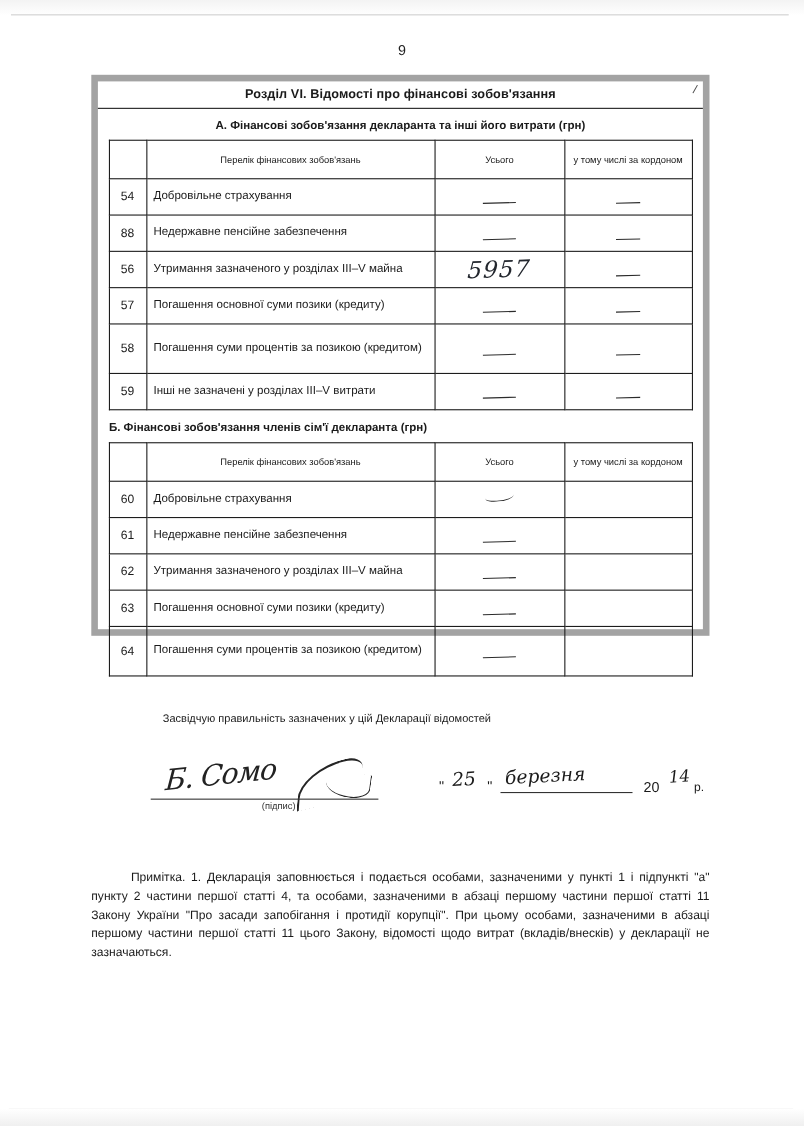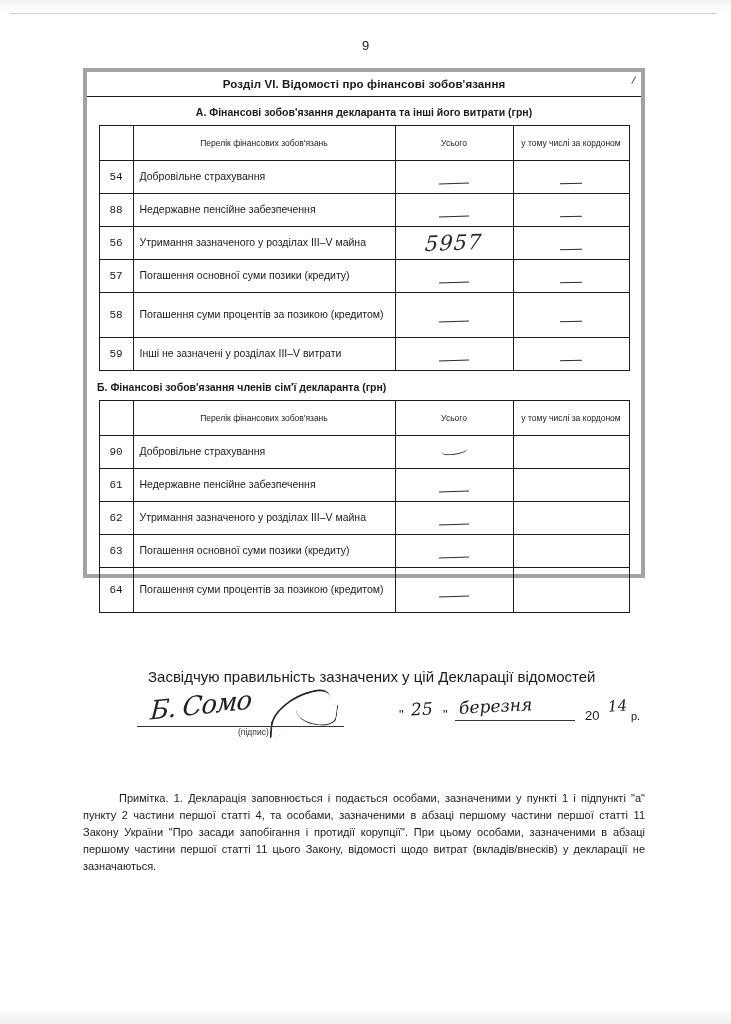--- a/index.html
+++ b/index.html
@@ -51,21 +51,21 @@
     color: #222;
   }
 
   
   .form-frame {
     position: absolute;
     left: 83px;
     top: 68px;
     width: 562px;
     height: 510px;
-    border: 4px solid #a3a3a3;
+    border: 6px solid #a3a3a3;
     box-sizing: border-box;
   }
 
   .section-title {
     text-align: center;
     font-size: 11.5px;
     font-weight: bold;
     padding: 6px 4px 6px;
     border-bottom: 1px solid #1d1d1d;
     letter-spacing: 0.1px;
@@ -104,21 +104,20 @@
     font-size: 8.5px;
     height: 30px;
     padding: 2px 3px;
     line-height: 1.25;
   }
 
   tbody td.num {
     text-align: center;
     font-size: 11px;
     height: 30px;
-    font-family: Liberation Mono, monospace;
   }
   tbody td.label {
     font-size: 10.5px;
     padding: 3px 6px;
     line-height: 1.3;
   }
   tbody td.val {
     text-align: center;
     position: relative;
     height: 30px;
@@ -162,22 +161,21 @@
     color: #4a4a4a;
     transform: rotate(14deg);
   }
 
   
   .certify {
     position: absolute;
     left: 148px;
     top: 648px;
     width: 470px;
-    font-size: 15px;
-    margin-top: 20px;
+    font-size: 10px;
   }
   .sign-row {
     position: absolute;
     left: 120px;
     top: 690px;
     width: 500px;
     height: 60px;
   }
   .sign-line {
     position: absolute;
@@ -351,21 +349,21 @@
     <thead>
       <tr>
         <td></td>
         <td>Перелік фінансових зобов'язань</td>
         <td><span>Усього</span><span class="tick-mark">/</span></td>
         <td>у тому числі за кордоном</td>
       </tr>
     </thead>
     <tbody>
       <tr>
-        <td class="num">90</td>
+        <td class="num">60</td>
         <td class="label">Добровільне страхування</td>
         <td class="val"><span class="dash curve"></span></td>
         <td class="val"></td>
       </tr>
       <tr>
         <td class="num">61</td>
         <td class="label">Недержавне пенсійне забезпечення</td>
         <td class="val"><span class="dash"></span></td>
         <td class="val"></td>
       </tr>

